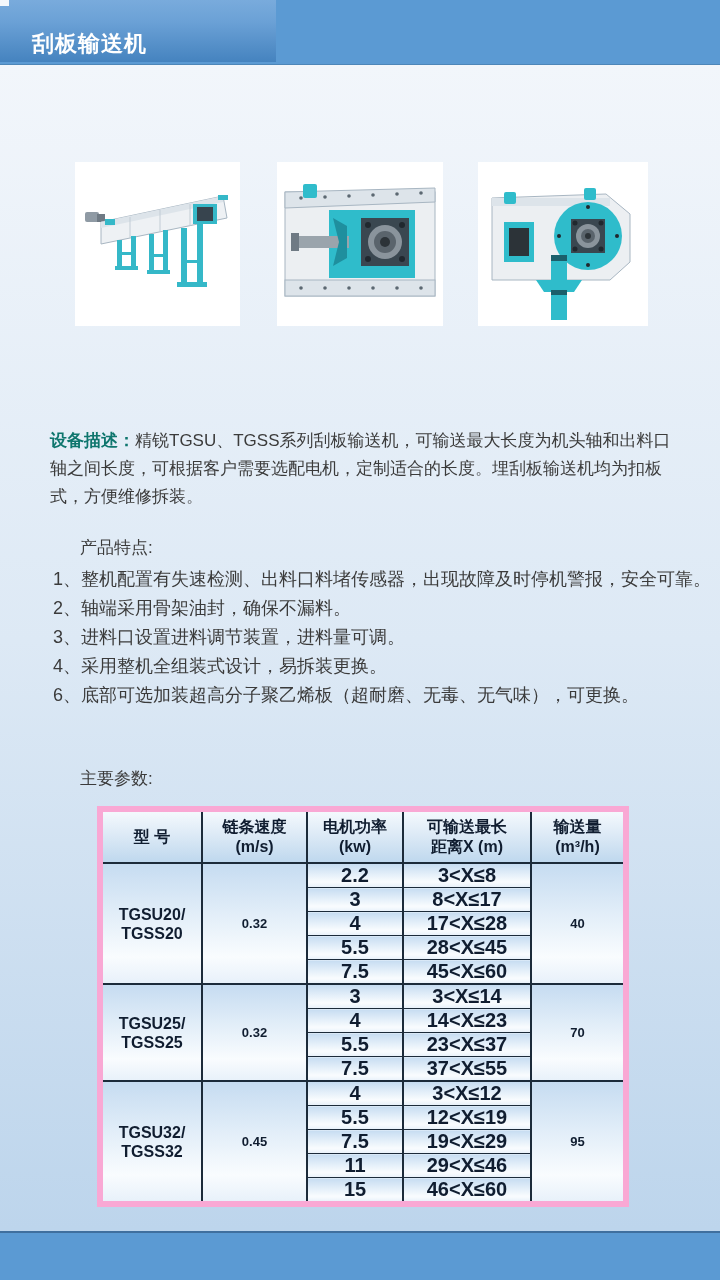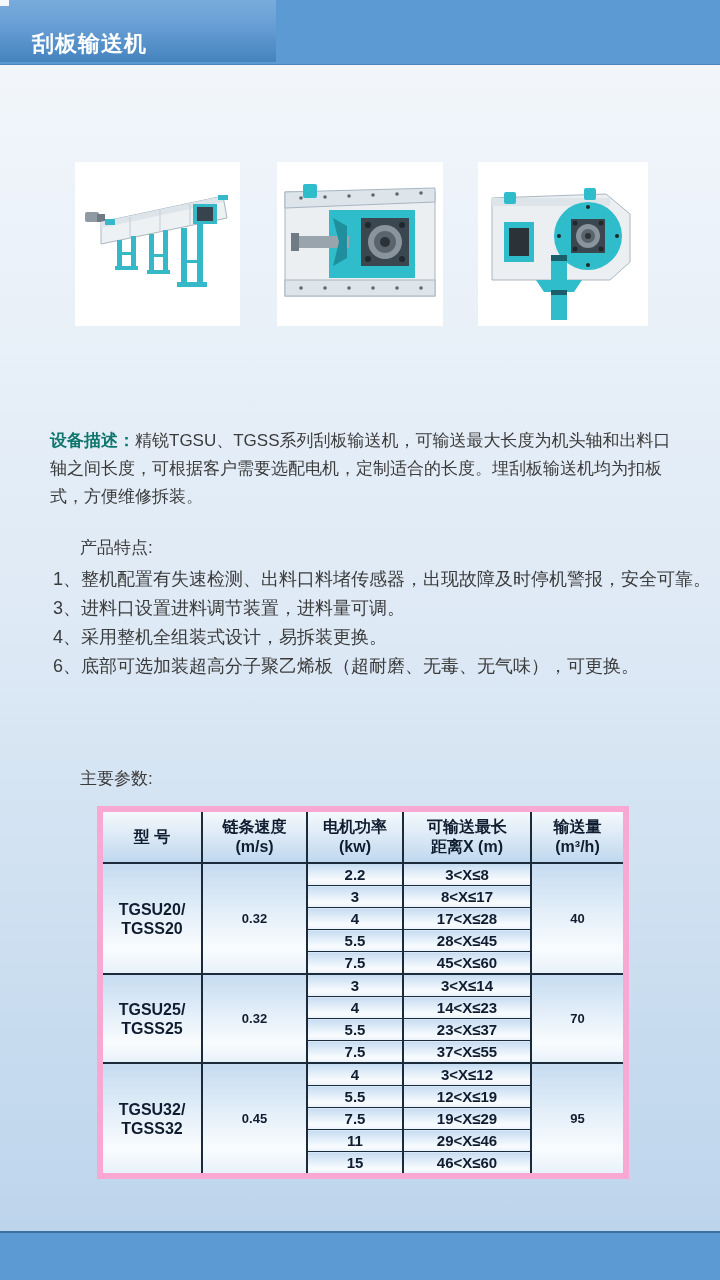--- a/index.html
+++ b/index.html
@@ -35,21 +35,21 @@
   .feature-list div{white-space:nowrap;}
   
   .param-table{position:absolute;left:97px;top:806px;border-collapse:collapse;
     table-layout:fixed;}
   .param-table th,.param-table td{
     border:1px solid #1c2b3a;padding:0;text-align:center;vertical-align:middle;
     color:#101d30;font-weight:bold;overflow:hidden;}
   .param-table th{height:50px;font-size:16px;line-height:20px;
     background:linear-gradient(180deg,#f4f9fd 0%,#ddeaf6 45%,#bfd8ee 100%);
     border-bottom-width:2px;}
-  .param-table td{height:21px;font-size:15px;
+  .param-table td{height:21px;font-size:20px;
     background:linear-gradient(180deg,#c6dcf1 0%,#e4eff9 45%,#f9fcfe 78%,#e8f1fa 100%);}
   .param-table .model-cell{font-size:16px;line-height:19px;}
   .param-table .num-cell{font-size:13px;}
   .param-table{border:6px solid #f9a8d4;}
   .param-table col.c0{width:102px}.param-table col.c1{width:105px}
   .param-table col.c2{width:96px}.param-table col.c3{width:128px}
   .param-table col.c4{width:95px}
   .param-table .vsep{border-left-width:2px;border-right-width:2px;}
   .param-table tr.group-start td{border-top-width:2px;}
   
@@ -176,20 +176,21 @@
     <rect x="73" y="93" width="16" height="6" fill="#1b5f6b"></rect>
     <rect x="73" y="128" width="16" height="5" fill="#1b5f6b"></rect>
   </svg>
 </div>
 
 <p class="desc"><b>设备描述：</b><span>精锐TGSU、TGSS系列刮板输送机，可输送最大长度为机头轴和出料口轴之间长度，可根据客户需要选配电机，定制适合的长度。埋刮板输送机均为扣板式，方便维修拆装。</span></p>
 
 <div class="section-label" id="features-title">产品特点:</div>
 <div class="feature-list">
   <div>1、整机配置有失速检测、出料口料堵传感器，出现故障及时停机警报，安全可靠。</div>
+  <div>2、轴端采用骨架油封，确保不漏料。</div>
   <div>3、进料口设置进料调节装置，进料量可调。</div>
   <div>4、采用整机全组装式设计，易拆装更换。</div>
   <div>6、底部可选加装超高分子聚乙烯板（超耐磨、无毒、无气味），可更换。</div>
 </div>
 
 <div class="section-label" id="params-title">主要参数:</div>
 
 <table class="param-table">
   <colgroup>
       <col class="c0">

